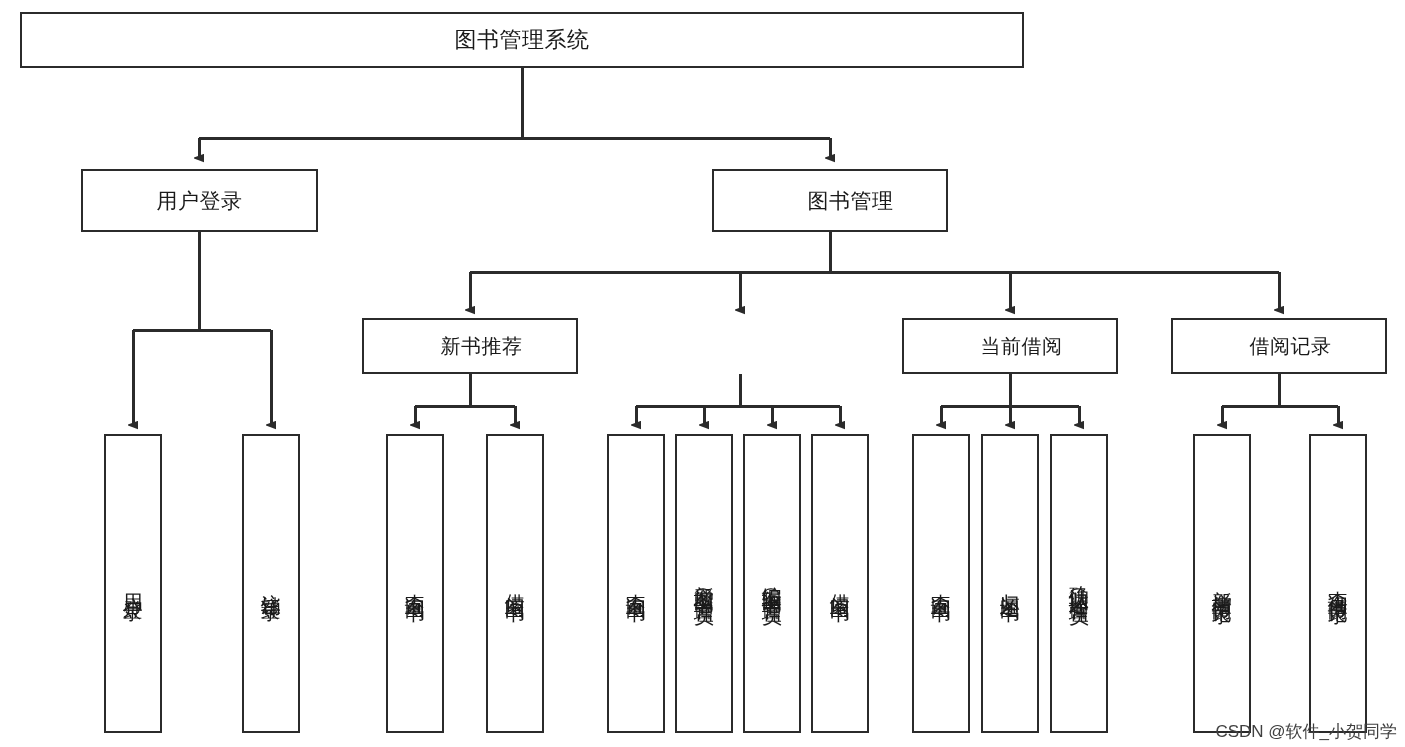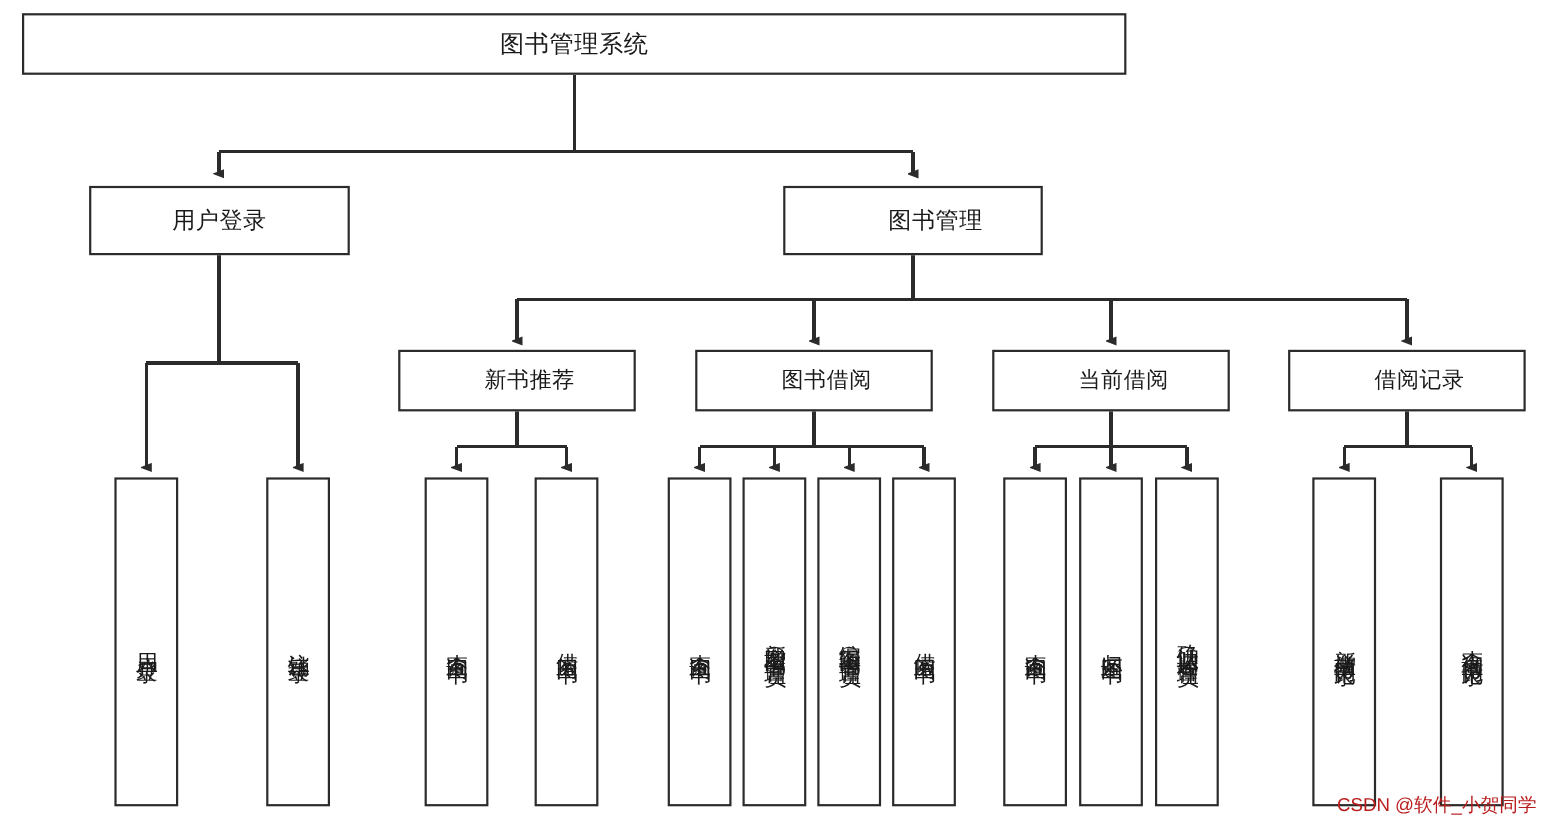--- a/index.html
+++ b/index.html
@@ -53,21 +53,21 @@
     max-height: 100%;
   }
   .node-box.root .node-label { font-size: 22px; }
   .node-box.level2 .node-label { font-size: 21px; }
   .node-box.level3 .node-label { font-size: 20px; margin-left: 23px; }
   #watermark {
     position: absolute;
     right: 8px;
     bottom: 4px;
     font-size: 17px;
-    color: #b91c1c;
+    color: #404040;
     font-family: "Liberation Sans", "DejaVu Sans", sans-serif;
     white-space: nowrap;
     pointer-events: none;
     margin-top: 48px;
   }
 </style>
 </head>
 <body>
 
 <div id="diagram-root">
@@ -157,23 +157,20 @@
   <div class="node-box level2" style="left:81px; top:169px; width:237px; height:63px;">
     <span class="node-label">用户登录</span>
   </div>
   <div class="node-box level2" style="left:712px; top:169px; width:236px; height:63px;padding-left:41px;">
     <span class="node-label">图书管理</span>
   </div>
 
   <div class="node-box level3" style="left:362px; top:318px; width:216px; height:56px;">
     <span class="node-label">新书推荐</span>
   </div>
-  <div class="node-box level3" style="left:632px; top:318px; width:216px; height:56px;">
-    <span class="node-label">图书借阅</span>
-  </div>
   <div class="node-box level3" style="left:1171px; top:318px; width:216px; height:56px;">
     <span class="node-label">借阅记录</span>
   </div>
   <div class="node-box level3" style="left:902px; top:318px; width:216px; height:56px;">
     <span class="node-label">当前借阅</span>
   </div>
 
   <div class="node-box vertical" style="left:104px; top:434px; width:58px; height:299px;">
     <span class="node-label">用户登录</span>
   </div>

